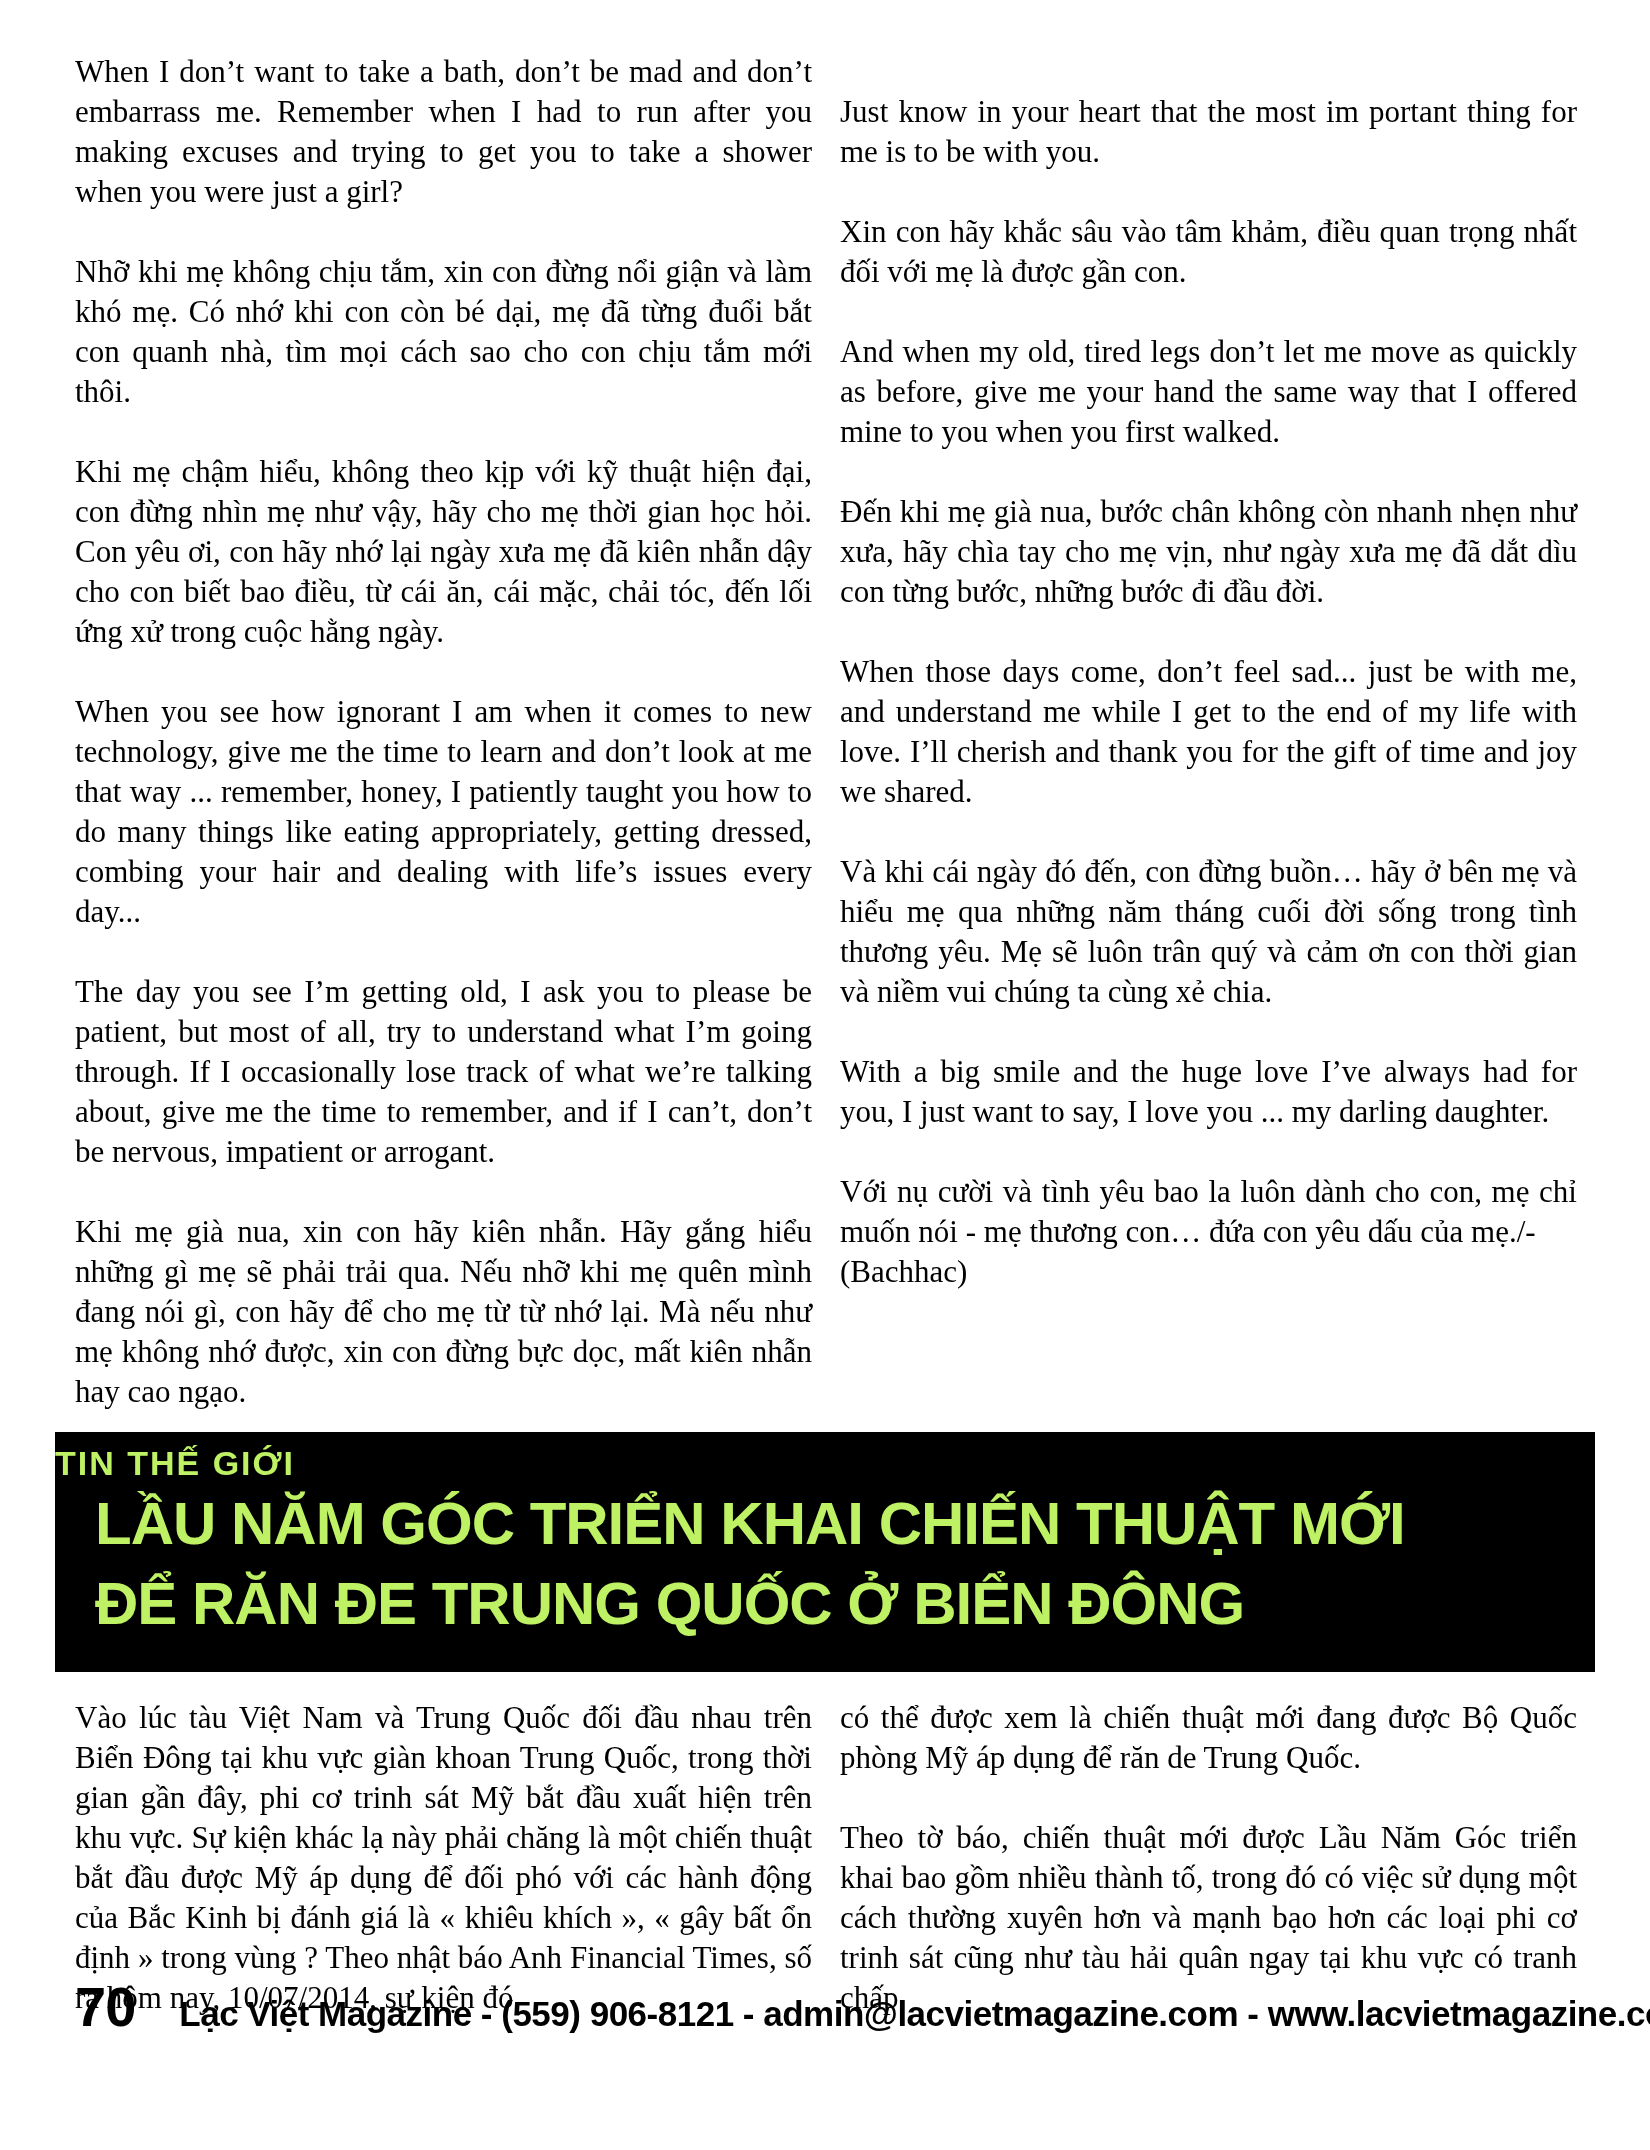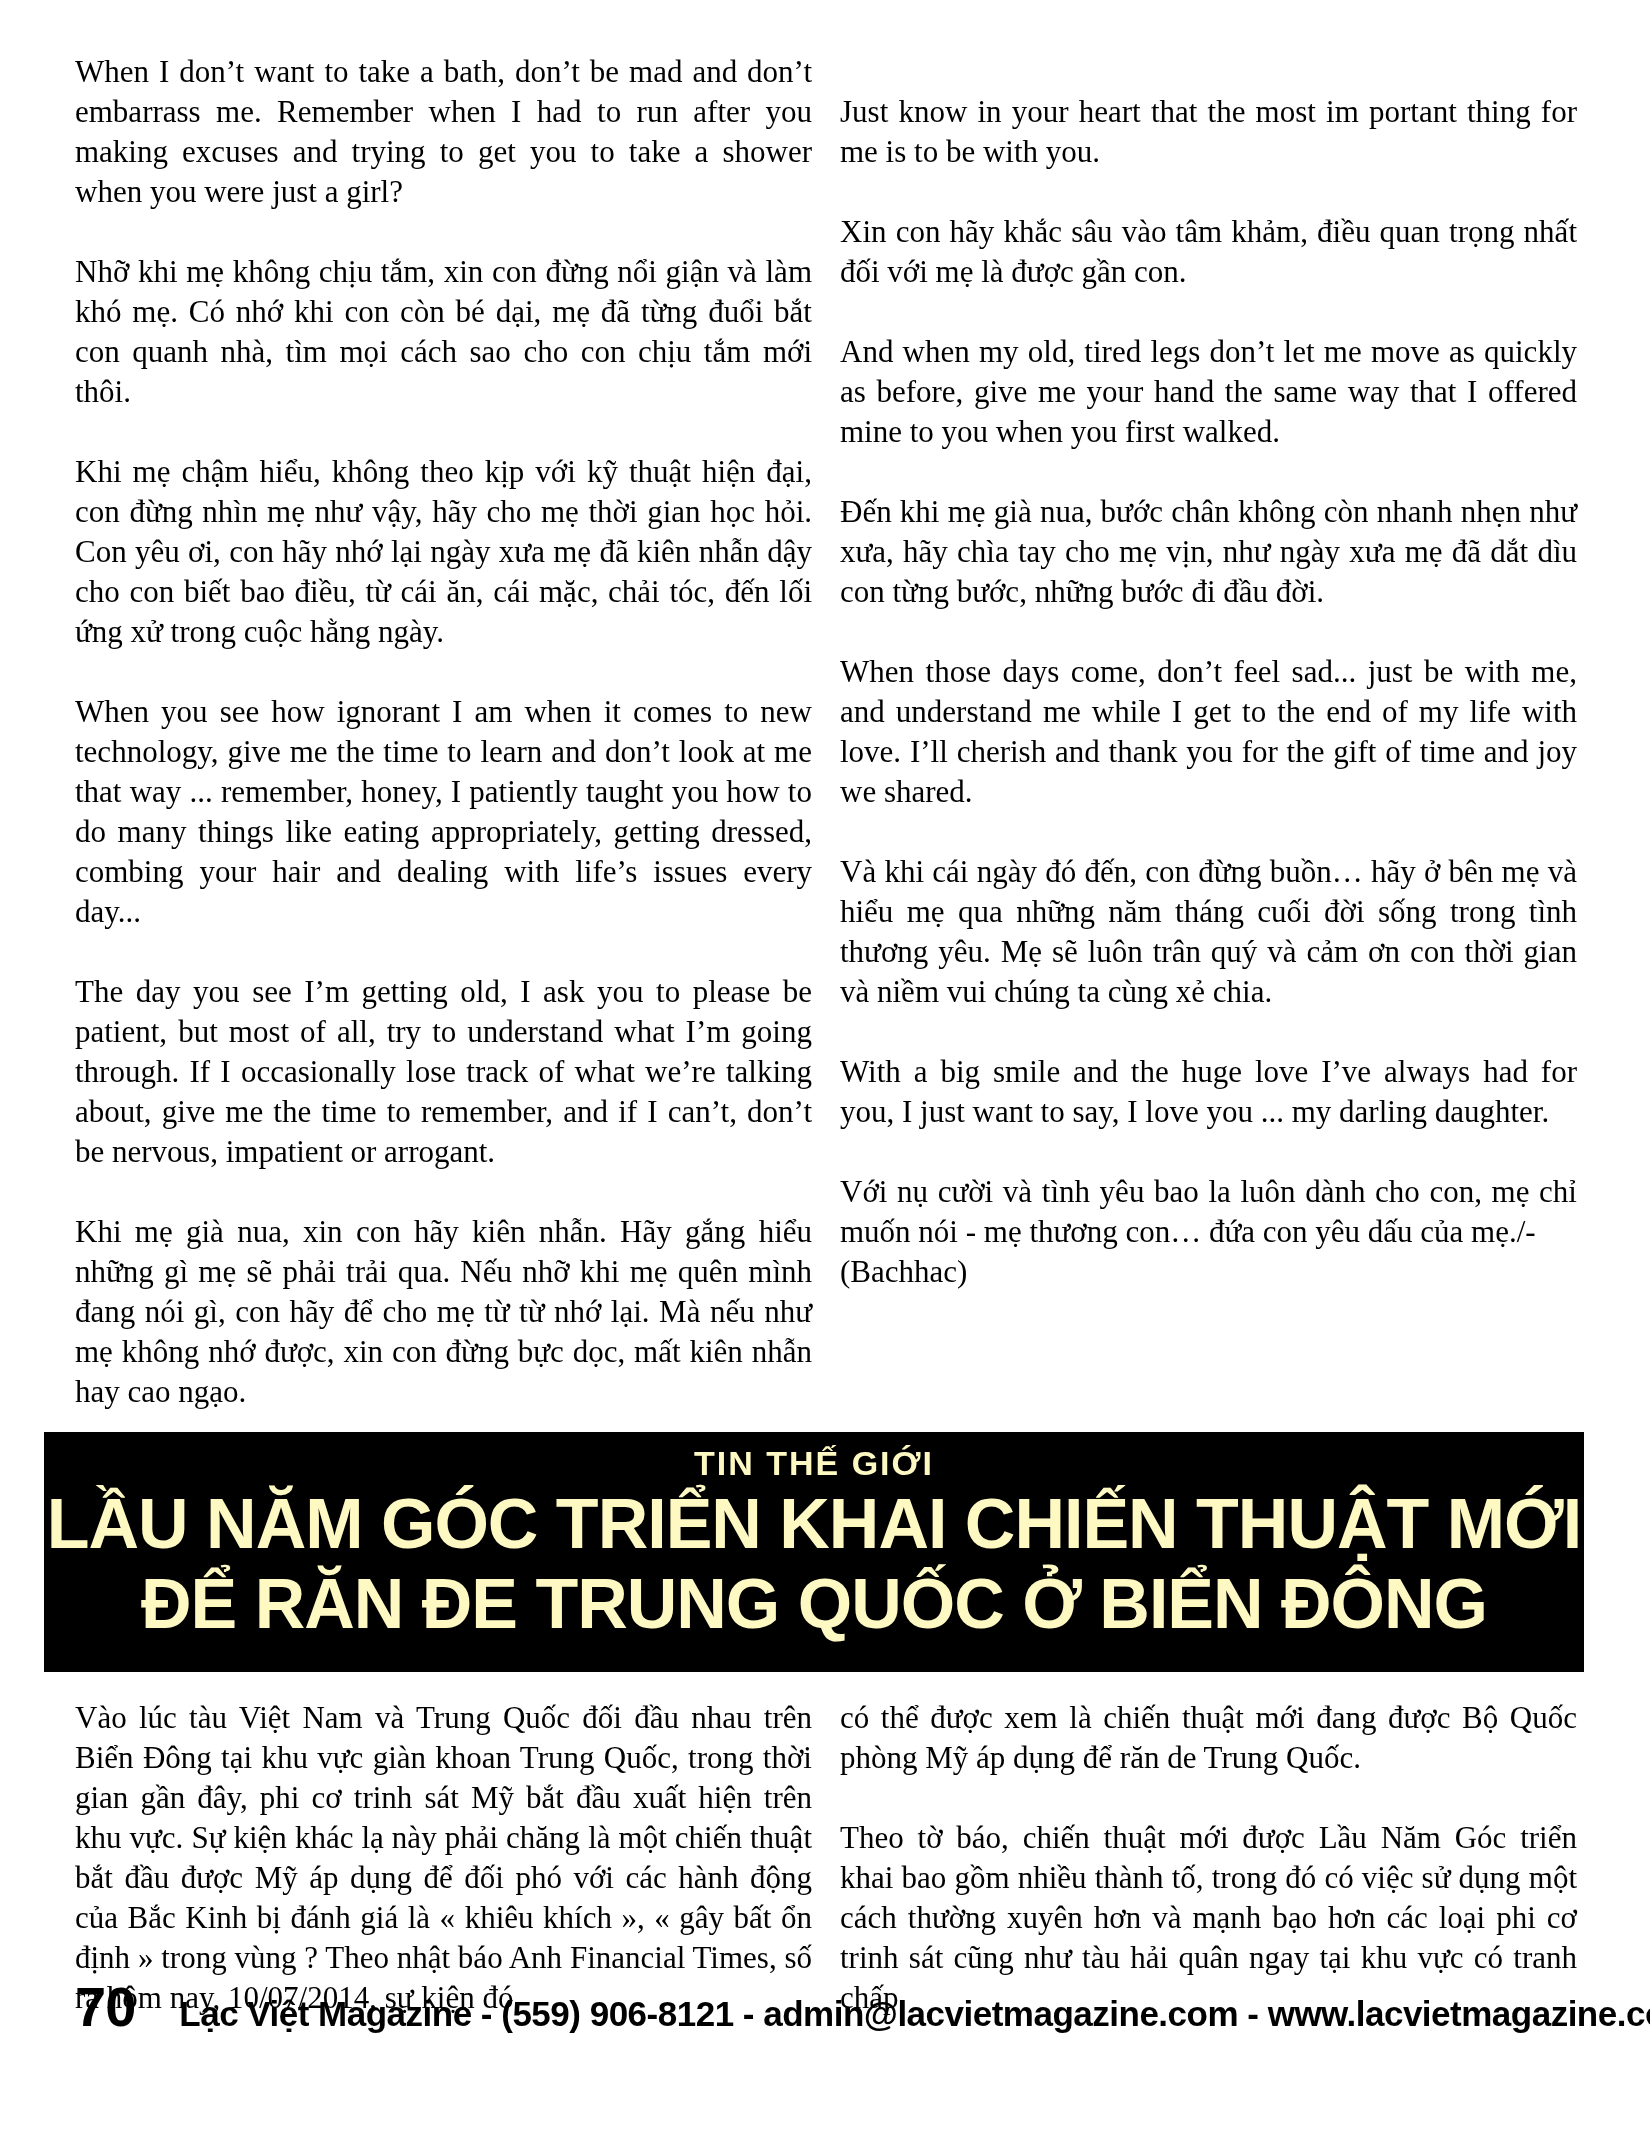--- a/index.html
+++ b/index.html
@@ -26,39 +26,39 @@
     text-align: justify;
   }
   .col p { margin: 0 0 40px 0; }
   .col p:last-child { margin-bottom: 0; }
   .col-offset { padding-top: 40px; }
   p.tight { margin-bottom: 0; }
   p.byline { margin-top: 0; text-align: left; }
 
   .banner {
     position: absolute;
-    left: 44px; top: 1432px;
+    left: 55px; top: 1432px;
     width: 1540px; height: 240px;
     background: #000000;
-    color: #fef9c3;
-    text-align: center;
+    color: #bef264;
     font-family: "Liberation Sans", sans-serif;
     font-weight: bold;
   }
   .kicker {
     font-size: 34px;
     line-height: 42px;
     margin-top: 10px;
     letter-spacing: 2px;
   }
   .headline {
-    font-size: 70px;
+    font-size: 60px;
     line-height: 80px;
     letter-spacing: -1px;
     white-space: nowrap;
+    margin-left: 40px;
   }
 
   .footer {
     position: absolute;
     left: 75px; top: 1974px;
     width: 1530px;
     display: flex;
     align-items: baseline;
     font-family: "Liberation Sans", sans-serif;
     font-weight: bold;

